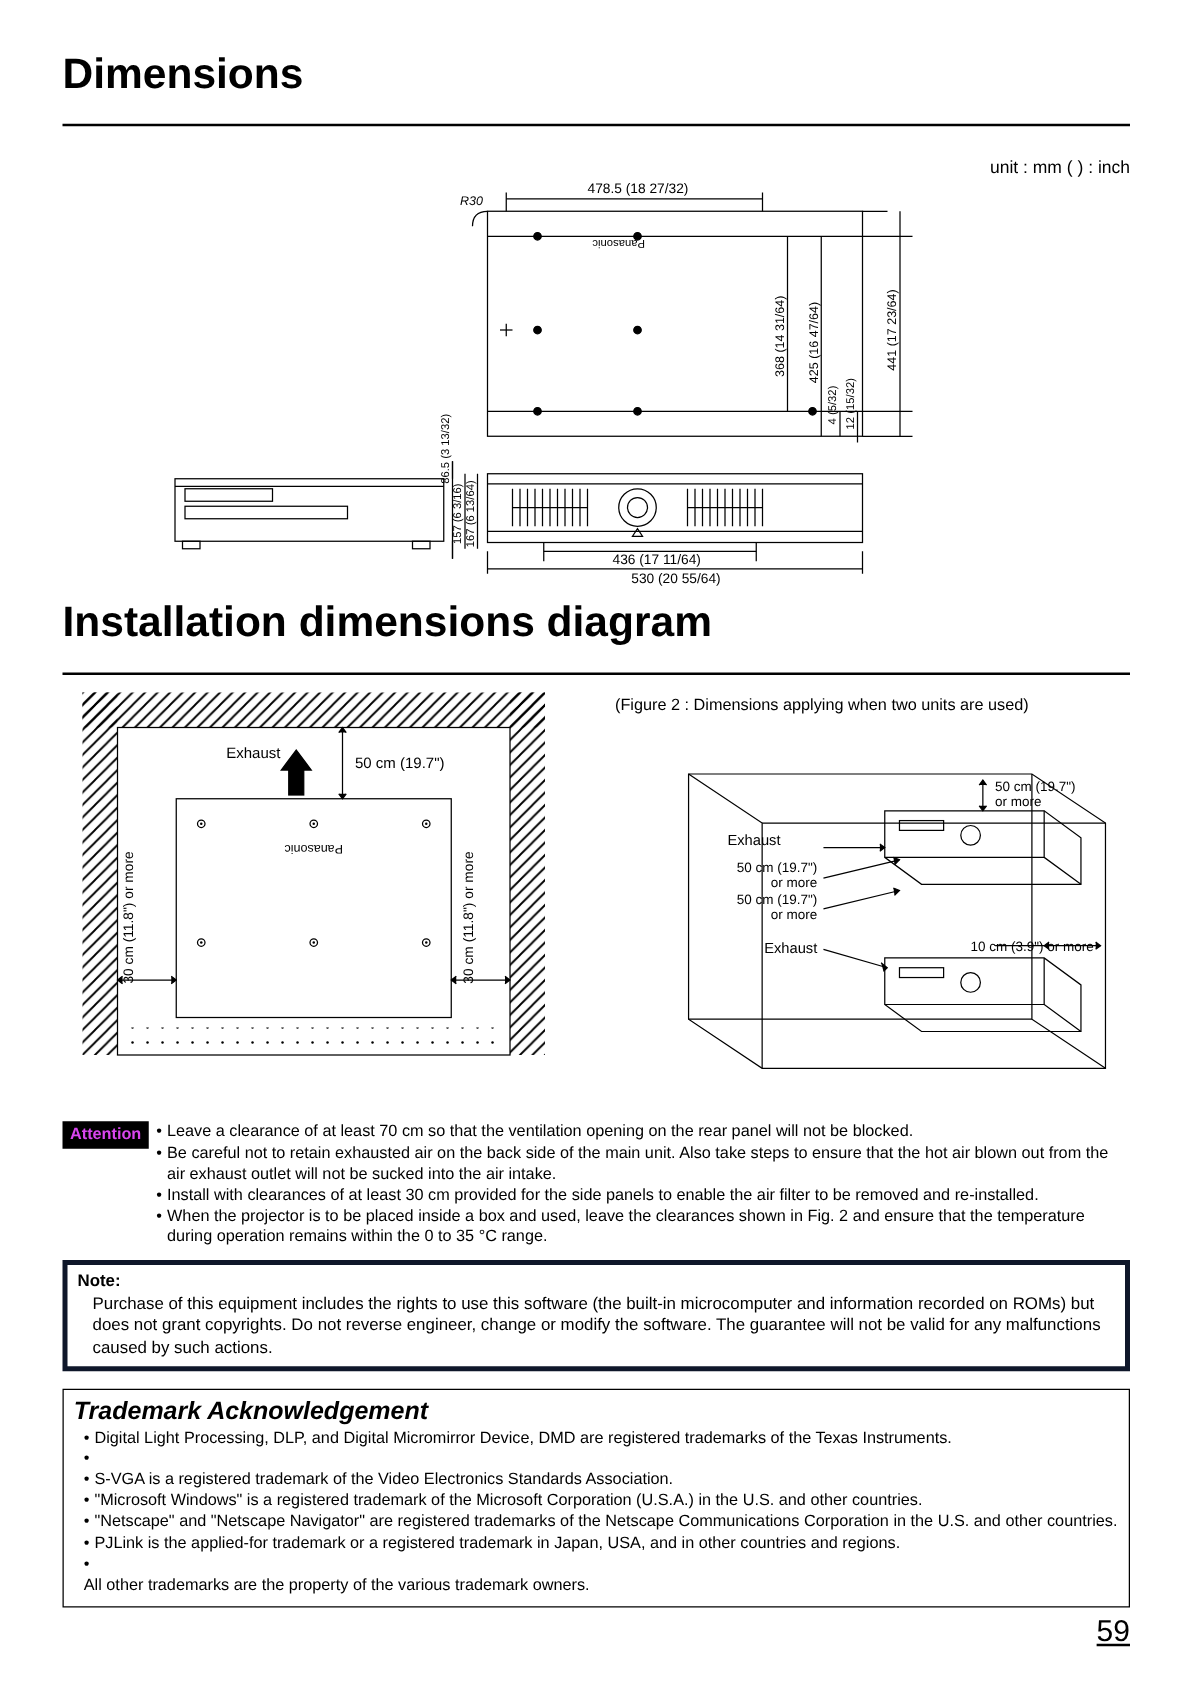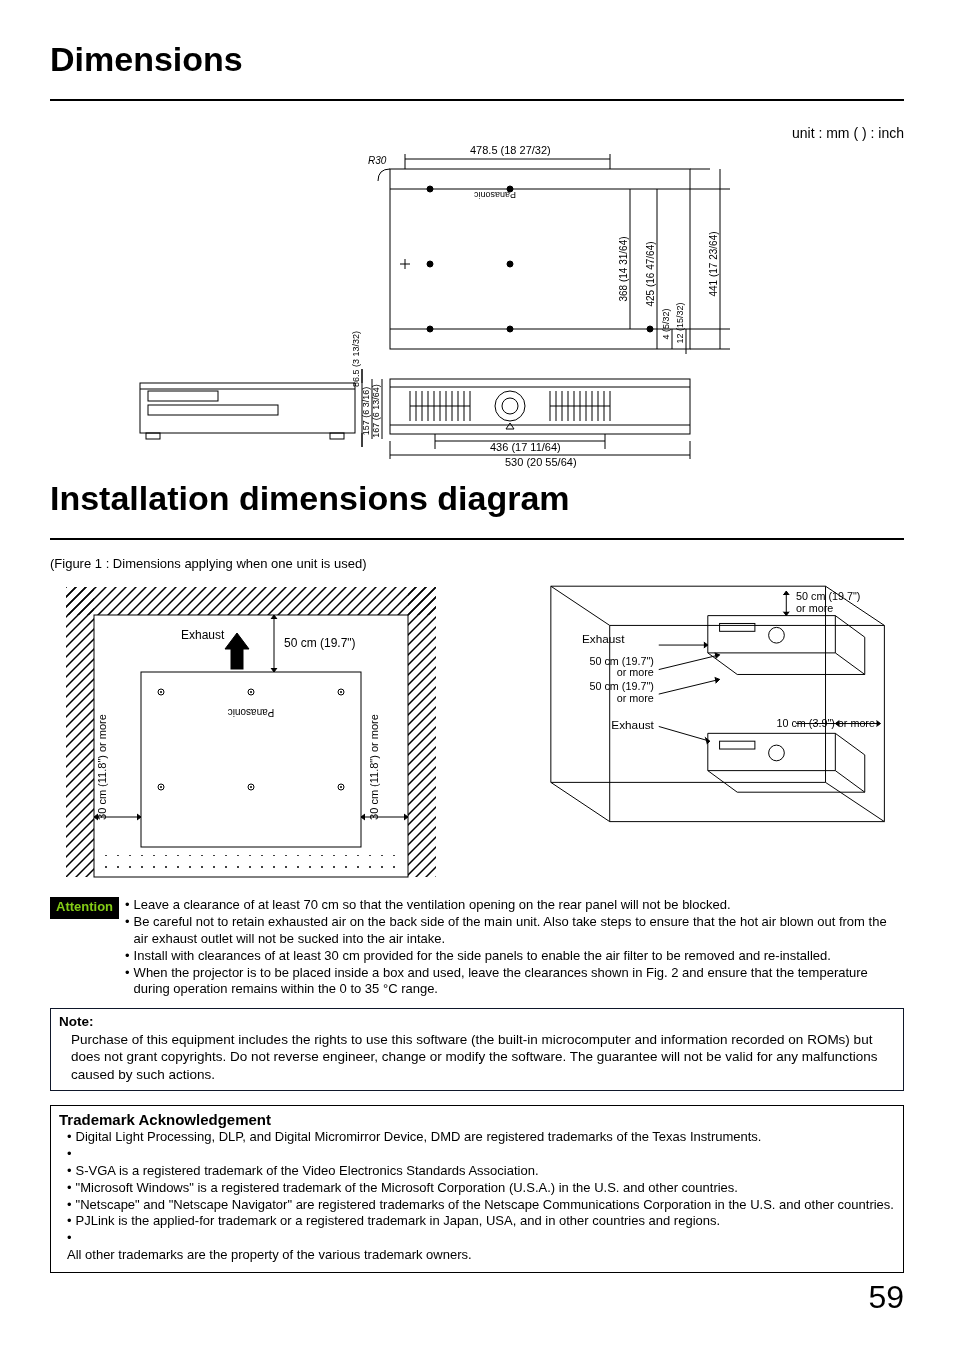--- a/index.html
+++ b/index.html
@@ -35,46 +35,46 @@
     top: 10px;
     width: 640px;
     height: 340px;
   }
   .sub-caption { font-size: 13px; margin: 12px 0 6px; }
   .figrow { display: flex; gap: 30px; }
   .figcell { flex: 1; }
   .fig-svg-box { width: 100%; height: 310px; }
   .attention-block { display: flex; margin-top: 10px; gap: 6px; }
   .attention-label {
-    background: #000; color: #84cc16; font-weight: bold;
+    background: #000; color: #d946ef; font-weight: bold;
     font-size: 13px; padding: 2px 6px; height: 18px;
     flex-shrink: 0;
   }
   .attention-list { font-size: 13px; line-height: 1.3; }
   .attention-list .line { display: flex; }
   .attention-list .bullet { flex-shrink: 0; margin-right: 4px; }
   .noteframe {
-    border: 1px solid #0f172a;
+    border: 4px solid #0f172a;
     padding: 4px 8px 6px;
     margin-top: 10px;
     font-size: 13.5px;
     line-height: 1.3;
   }
   .noteframe .ntitle { font-weight: bold; }
   .tmframe {
     border: 1px solid #000;
     padding: 4px 8px 8px;
     margin-top: 14px;
     font-size: 13px;
     line-height: 1.3;
   }
-  .tmframe .ttitle { font-weight: bold; font-size: 15px; }
+  .tmframe .ttitle { font-weight: bold; font-size: 20px; font-style: italic; }
   .tmframe .tline { display: flex; padding-left: 8px; }
   .tmframe .tbullet { flex-shrink: 0; margin-right: 4px; }
-  .pagenum { text-align: right; font-size: 32px; margin-top: 6px; }
+  .pagenum { text-align: right; font-size: 24px; margin-top: 6px; text-decoration: underline; }
   svg text { font-family: Arial, Helvetica, sans-serif; }
 </style>
 </head>
 <body>
 
 <h1>Dimensions</h1>
 
 <div class="unit">unit : mm ( ) : inch</div>
 
 <div class="top-diagram-area">
@@ -192,21 +192,20 @@
   <text x="380" y="322" font-size="11">436 (17 11/64)</text>
   <text x="395" y="337" font-size="11">530 (20 55/64)</text>
 </svg>
 </div>
 </div>
 
 <h1 class="second">Installation dimensions diagram</h1>
 
 <div class="figrow">
   <div class="figcell">
-    <div class="sub-caption">(Figure 1 : Dimensions applying when one unit is used)</div>
     <div class="fig-svg-box">
       <svg viewBox="0 0 400 310" width="100%" height="310">
         <defs>
           <pattern id="hatch" patternUnits="userSpaceOnUse" width="10" height="10">
             <path d="M-2,2 l4,-4 M0,10 l10,-10 M8,12 l4,-4" stroke="#000" stroke-width="1.5"></path>
           </pattern>
           <pattern id="dots" patternUnits="userSpaceOnUse" width="12" height="12">
             <circle cx="2" cy="2" r="1" fill="#000"></circle>
           </pattern>
         </defs>
@@ -260,20 +259,21 @@
           <line x1="305" y1="240" x2="352" y2="240"></line>
           <path d="M309 237 L305 240 L309 243" fill="#000"></path>
           <path d="M348 237 L352 240 L348 243" fill="#000"></path>
         </g>
         <text x="322" y="190" font-size="11" transform="rotate(-90 322 190)" text-anchor="middle">30 cm (11.8") or more</text>
       </svg>
     </div>
   </div>
 
   <div class="figcell">
+    <div class="sub-caption">(Figure 2 : Dimensions applying when two units are used)</div>
     <div class="fig-svg-box">
       <svg viewBox="0 0 420 310" width="100%" height="310">
         <g stroke="#000" fill="none" stroke-width="1">
 
           <path d="M60 40 L340 40 L400 80 L400 280 L120 280 L60 240 Z"></path>
           <path d="M340 40 L340 240 L400 280"></path>
           <path d="M60 240 L340 240"></path>
           <path d="M120 280 L120 80 L60 40"></path>
           <path d="M120 80 L400 80"></path>
 

